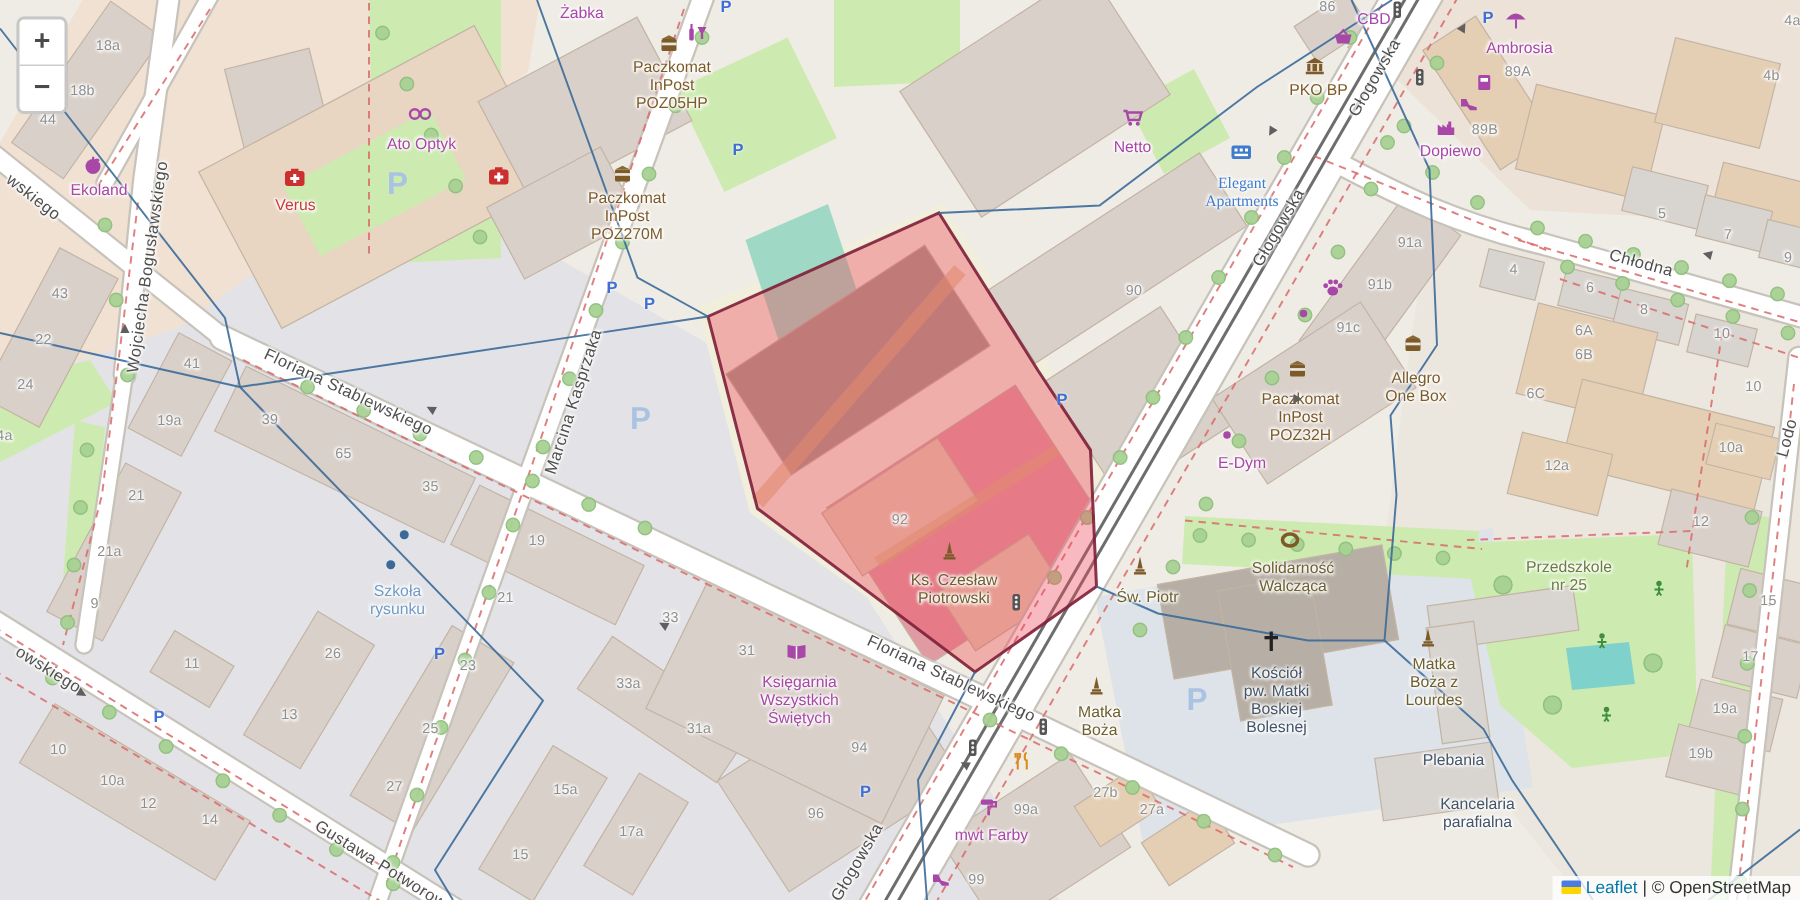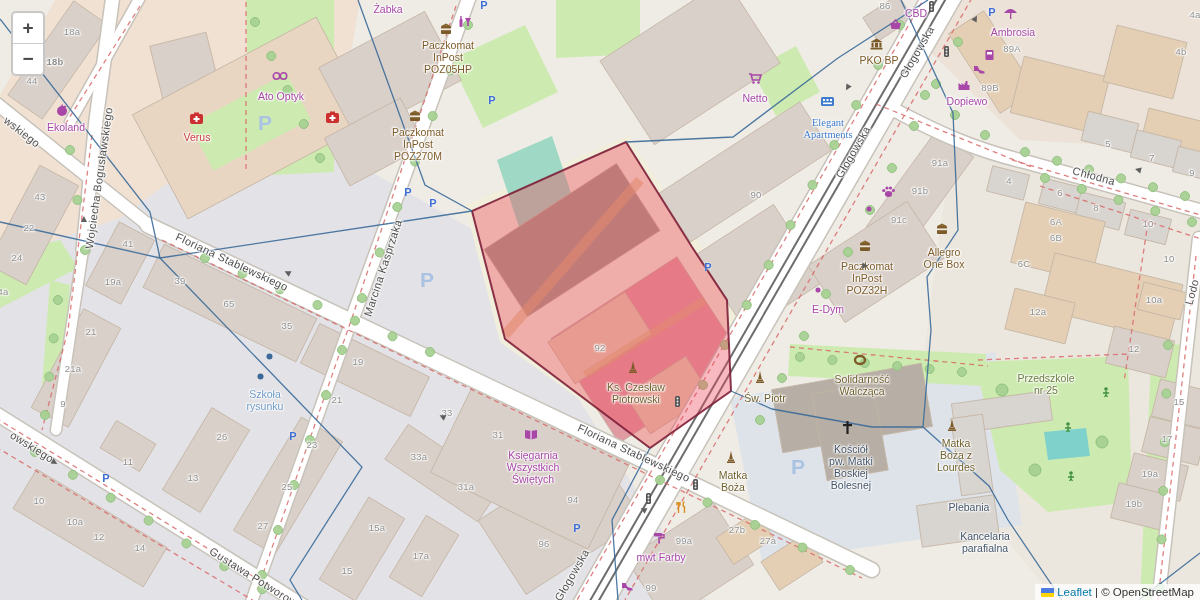--- a/index.html
+++ b/index.html
@@ -468,42 +468,42 @@
       </span>
       <div class="lbl shop" style="left: 661px; top: 558px; transform: translate(-50%, -50%) rotate(0deg);">mwt Farby</div>
       <span class="icon" style="left: 660px; top: 539px; transform: translate(-50%, -50%) rotate(0deg);">
         <svg width="13" height="13">
           <rect x="2" y="2" width="8" height="3.5" rx="1" fill="#a847a8"></rect>
           <path d="M10,3.7 h2 v3 h-5 v3" fill="none" stroke="#a847a8" stroke-width="1.4"></path>
           <rect x="6.2" y="9.5" width="1.8" height="3" fill="#a847a8"></rect>
         </svg>
       </span>
       <div class="lbl num" style="left: 72px; top: 32px; transform: translate(-50%, -50%) rotate(0deg);">18a</div>
-      <div class="lbl num" style="left: 55px; top: 62px; transform: translate(-50%, -50%) rotate(0deg); font-weight: bold;">18b</div>
+      <div class="lbl num" style="left: 55px; top: 62px; transform: translate(-50%, -50%) rotate(0deg);">18b</div>
       <div class="lbl num" style="left: 32px; top: 81px; transform: translate(-50%, -50%) rotate(0deg);">44</div>
       <div class="lbl num" style="left: 40px; top: 197px; transform: translate(-50%, -50%) rotate(0deg);">43</div>
       <div class="lbl num" style="left: 29px; top: 228px; transform: translate(-50%, -50%) rotate(0deg);">22</div>
       <div class="lbl num" style="left: 17px; top: 258px; transform: translate(-50%, -50%) rotate(0deg);">24</div>
       <div class="lbl num" style="left: 3px; top: 292px; transform: translate(-50%, -50%) rotate(0deg);">4a</div>
       <div class="lbl num" style="left: 128px; top: 244px; transform: translate(-50%, -50%) rotate(0deg);">41</div>
       <div class="lbl num" style="left: 113px; top: 282px; transform: translate(-50%, -50%) rotate(0deg);">19a</div>
       <div class="lbl num" style="left: 91px; top: 332px; transform: translate(-50%, -50%) rotate(0deg);">21</div>
       <div class="lbl num" style="left: 73px; top: 369px; transform: translate(-50%, -50%) rotate(0deg);">21a</div>
       <div class="lbl num" style="left: 63px; top: 404px; transform: translate(-50%, -50%) rotate(0deg);">9</div>
       <div class="lbl num" style="left: 180px; top: 281px; transform: translate(-50%, -50%) rotate(0deg);">39</div>
       <div class="lbl num" style="left: 229px; top: 304px; transform: translate(-50%, -50%) rotate(0deg);">65</div>
       <div class="lbl num" style="left: 287px; top: 326px; transform: translate(-50%, -50%) rotate(0deg);">35</div>
       <div class="lbl num" style="left: 358px; top: 362px; transform: translate(-50%, -50%) rotate(0deg);">19</div>
       <div class="lbl num" style="left: 337px; top: 400px; transform: translate(-50%, -50%) rotate(0deg);">21</div>
       <div class="lbl num" style="left: 312px; top: 445px; transform: translate(-50%, -50%) rotate(0deg);">23</div>
       <div class="lbl num" style="left: 287px; top: 487px; transform: translate(-50%, -50%) rotate(0deg);">25</div>
       <div class="lbl num" style="left: 263px; top: 526px; transform: translate(-50%, -50%) rotate(0deg);">27</div>
       <div class="lbl num" style="left: 222px; top: 437px; transform: translate(-50%, -50%) rotate(0deg);">26</div>
       <div class="lbl num" style="left: 193px; top: 478px; transform: translate(-50%, -50%) rotate(0deg);">13</div>
-      <div class="lbl num" style="left: 128px; top: 444px; transform: translate(-50%, -50%) rotate(0deg); margin-top: 18px;">11</div>
+      <div class="lbl num" style="left: 128px; top: 444px; transform: translate(-50%, -50%) rotate(0deg);">11</div>
       <div class="lbl num" style="left: 39px; top: 501px; transform: translate(-50%, -50%) rotate(0deg);">10</div>
       <div class="lbl num" style="left: 75px; top: 522px; transform: translate(-50%, -50%) rotate(0deg);">10a</div>
       <div class="lbl num" style="left: 99px; top: 537px; transform: translate(-50%, -50%) rotate(0deg);">12</div>
       <div class="lbl num" style="left: 140px; top: 548px; transform: translate(-50%, -50%) rotate(0deg);">14</div>
       <div class="lbl num" style="left: 447px; top: 413px; transform: translate(-50%, -50%) rotate(0deg);">33</div>
       <div class="lbl num" style="left: 498px; top: 435px; transform: translate(-50%, -50%) rotate(0deg);">31</div>
       <div class="lbl num" style="left: 466px; top: 487px; transform: translate(-50%, -50%) rotate(0deg);">31a</div>
       <div class="lbl num" style="left: 419px; top: 457px; transform: translate(-50%, -50%) rotate(0deg);">33a</div>
       <div class="lbl num" style="left: 377px; top: 528px; transform: translate(-50%, -50%) rotate(0deg);">15a</div>
       <div class="lbl num" style="left: 421px; top: 556px; transform: translate(-50%, -50%) rotate(0deg);">17a</div>

